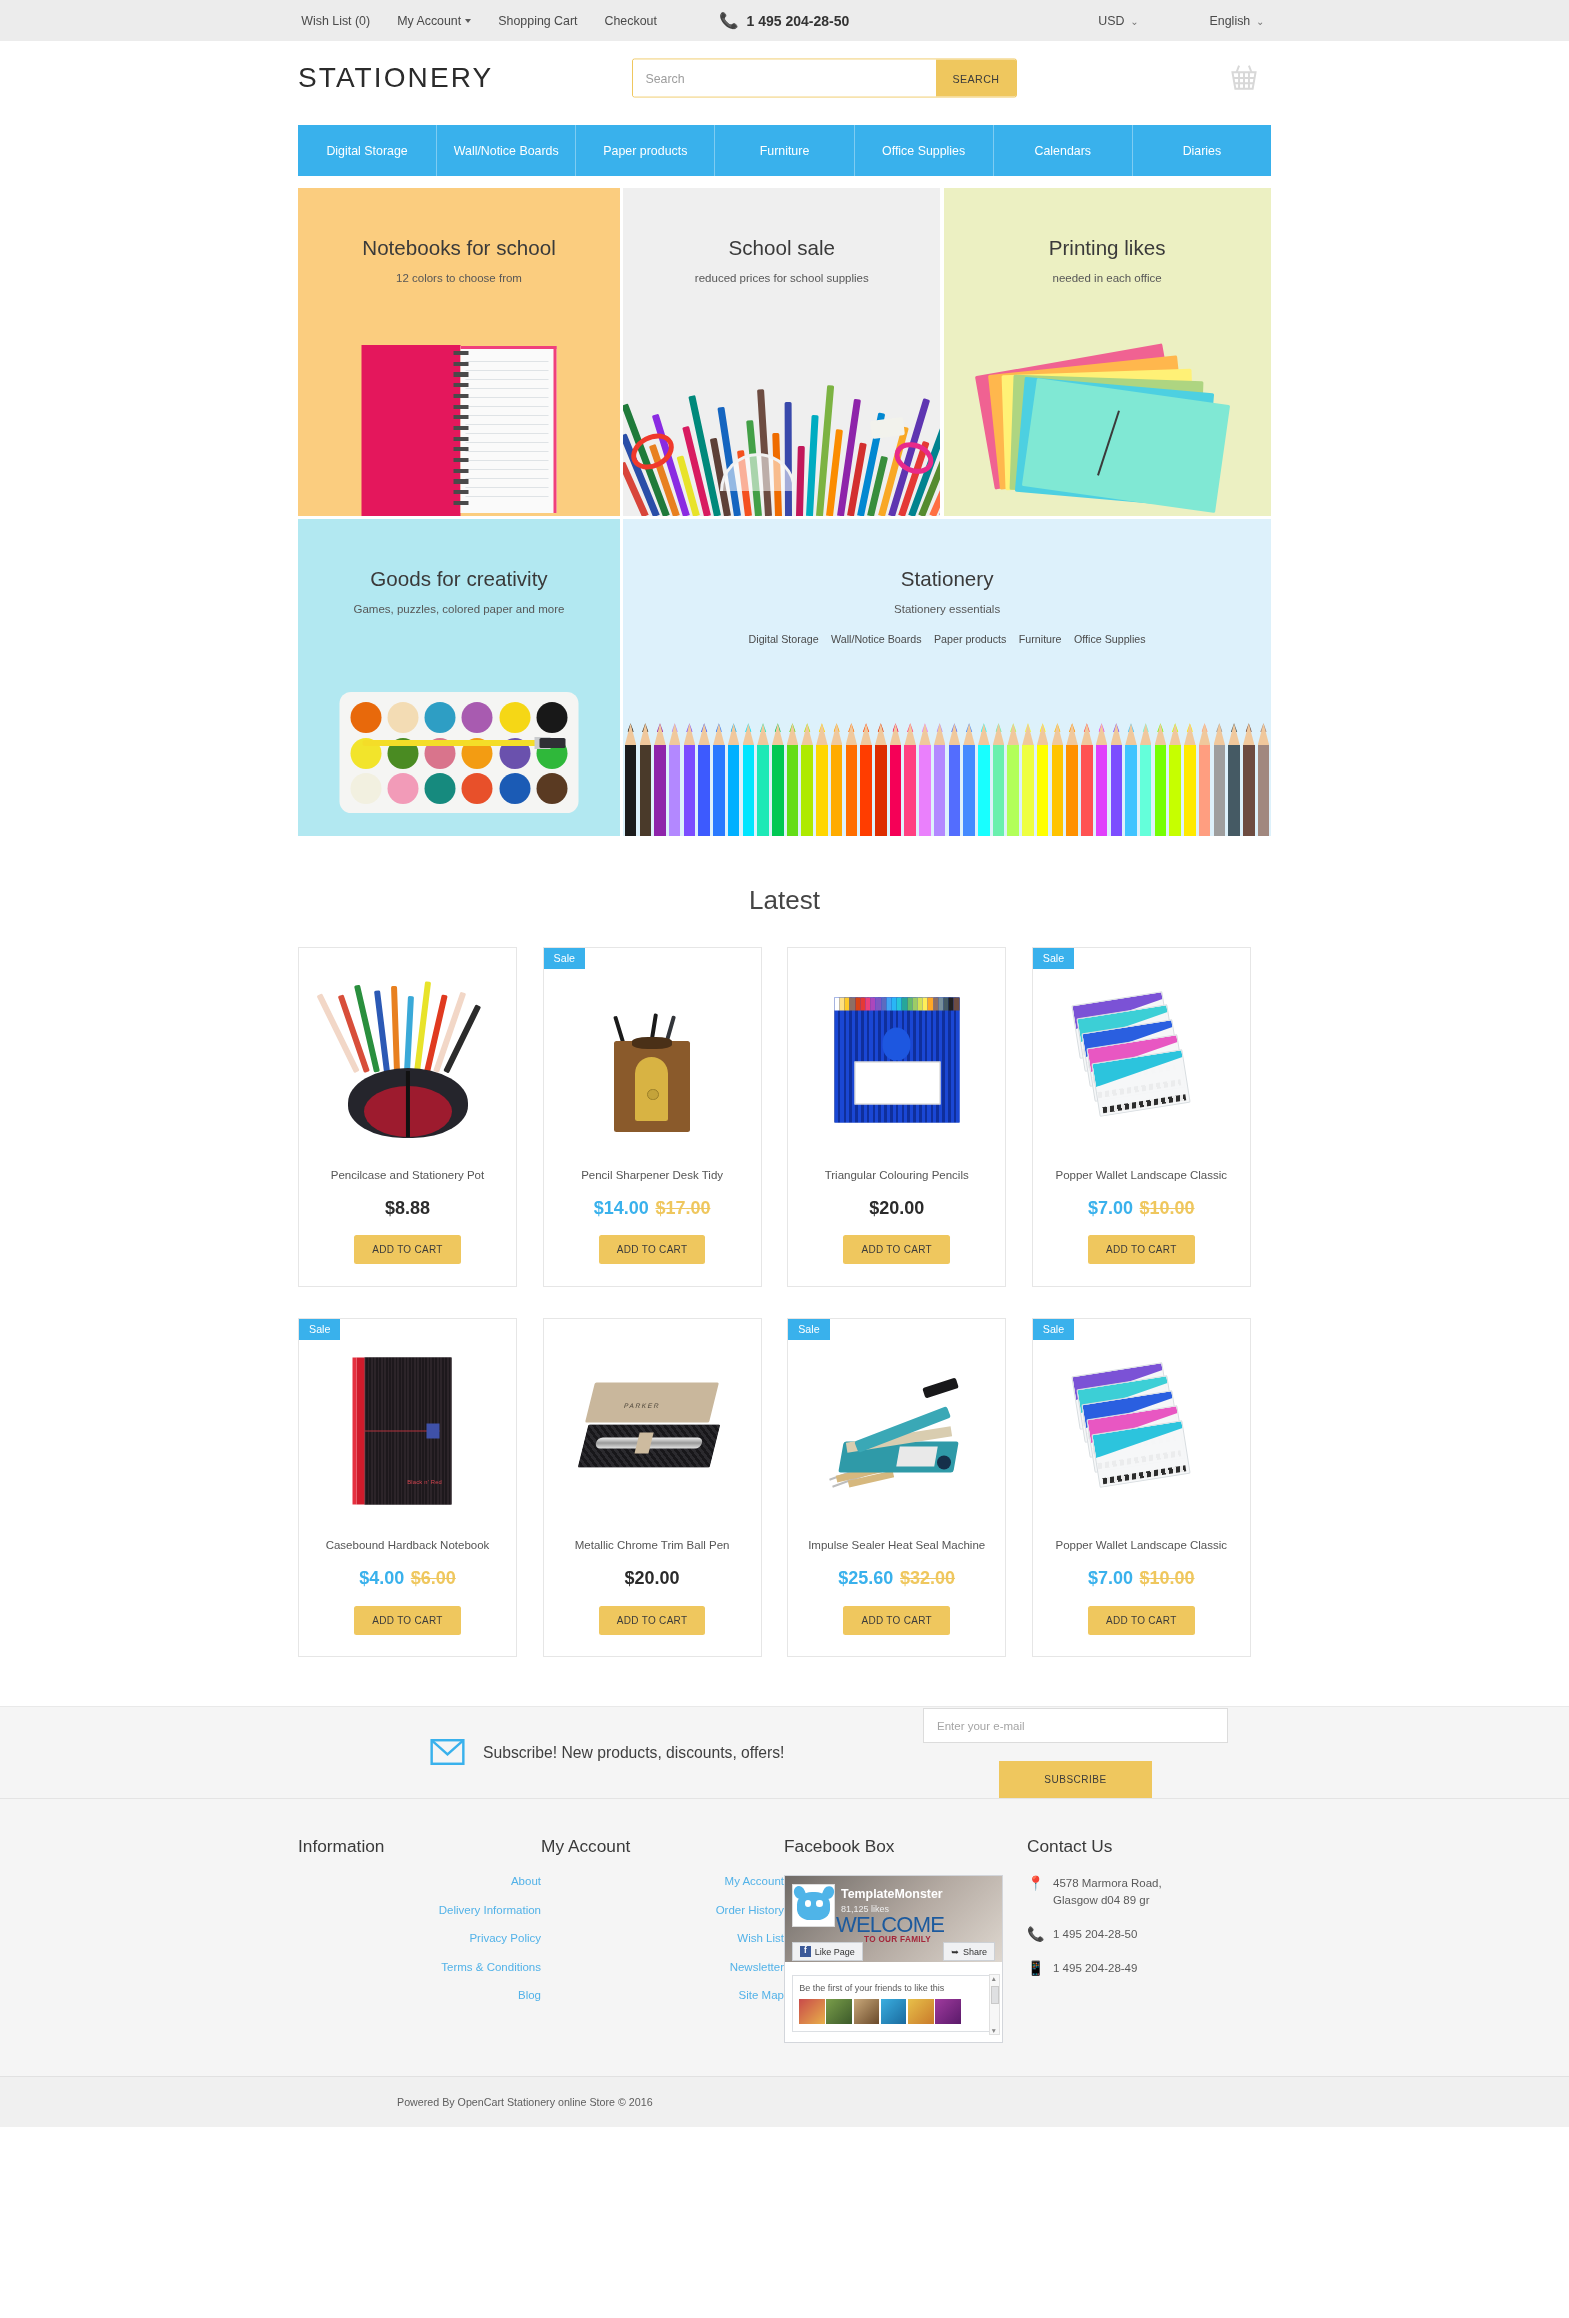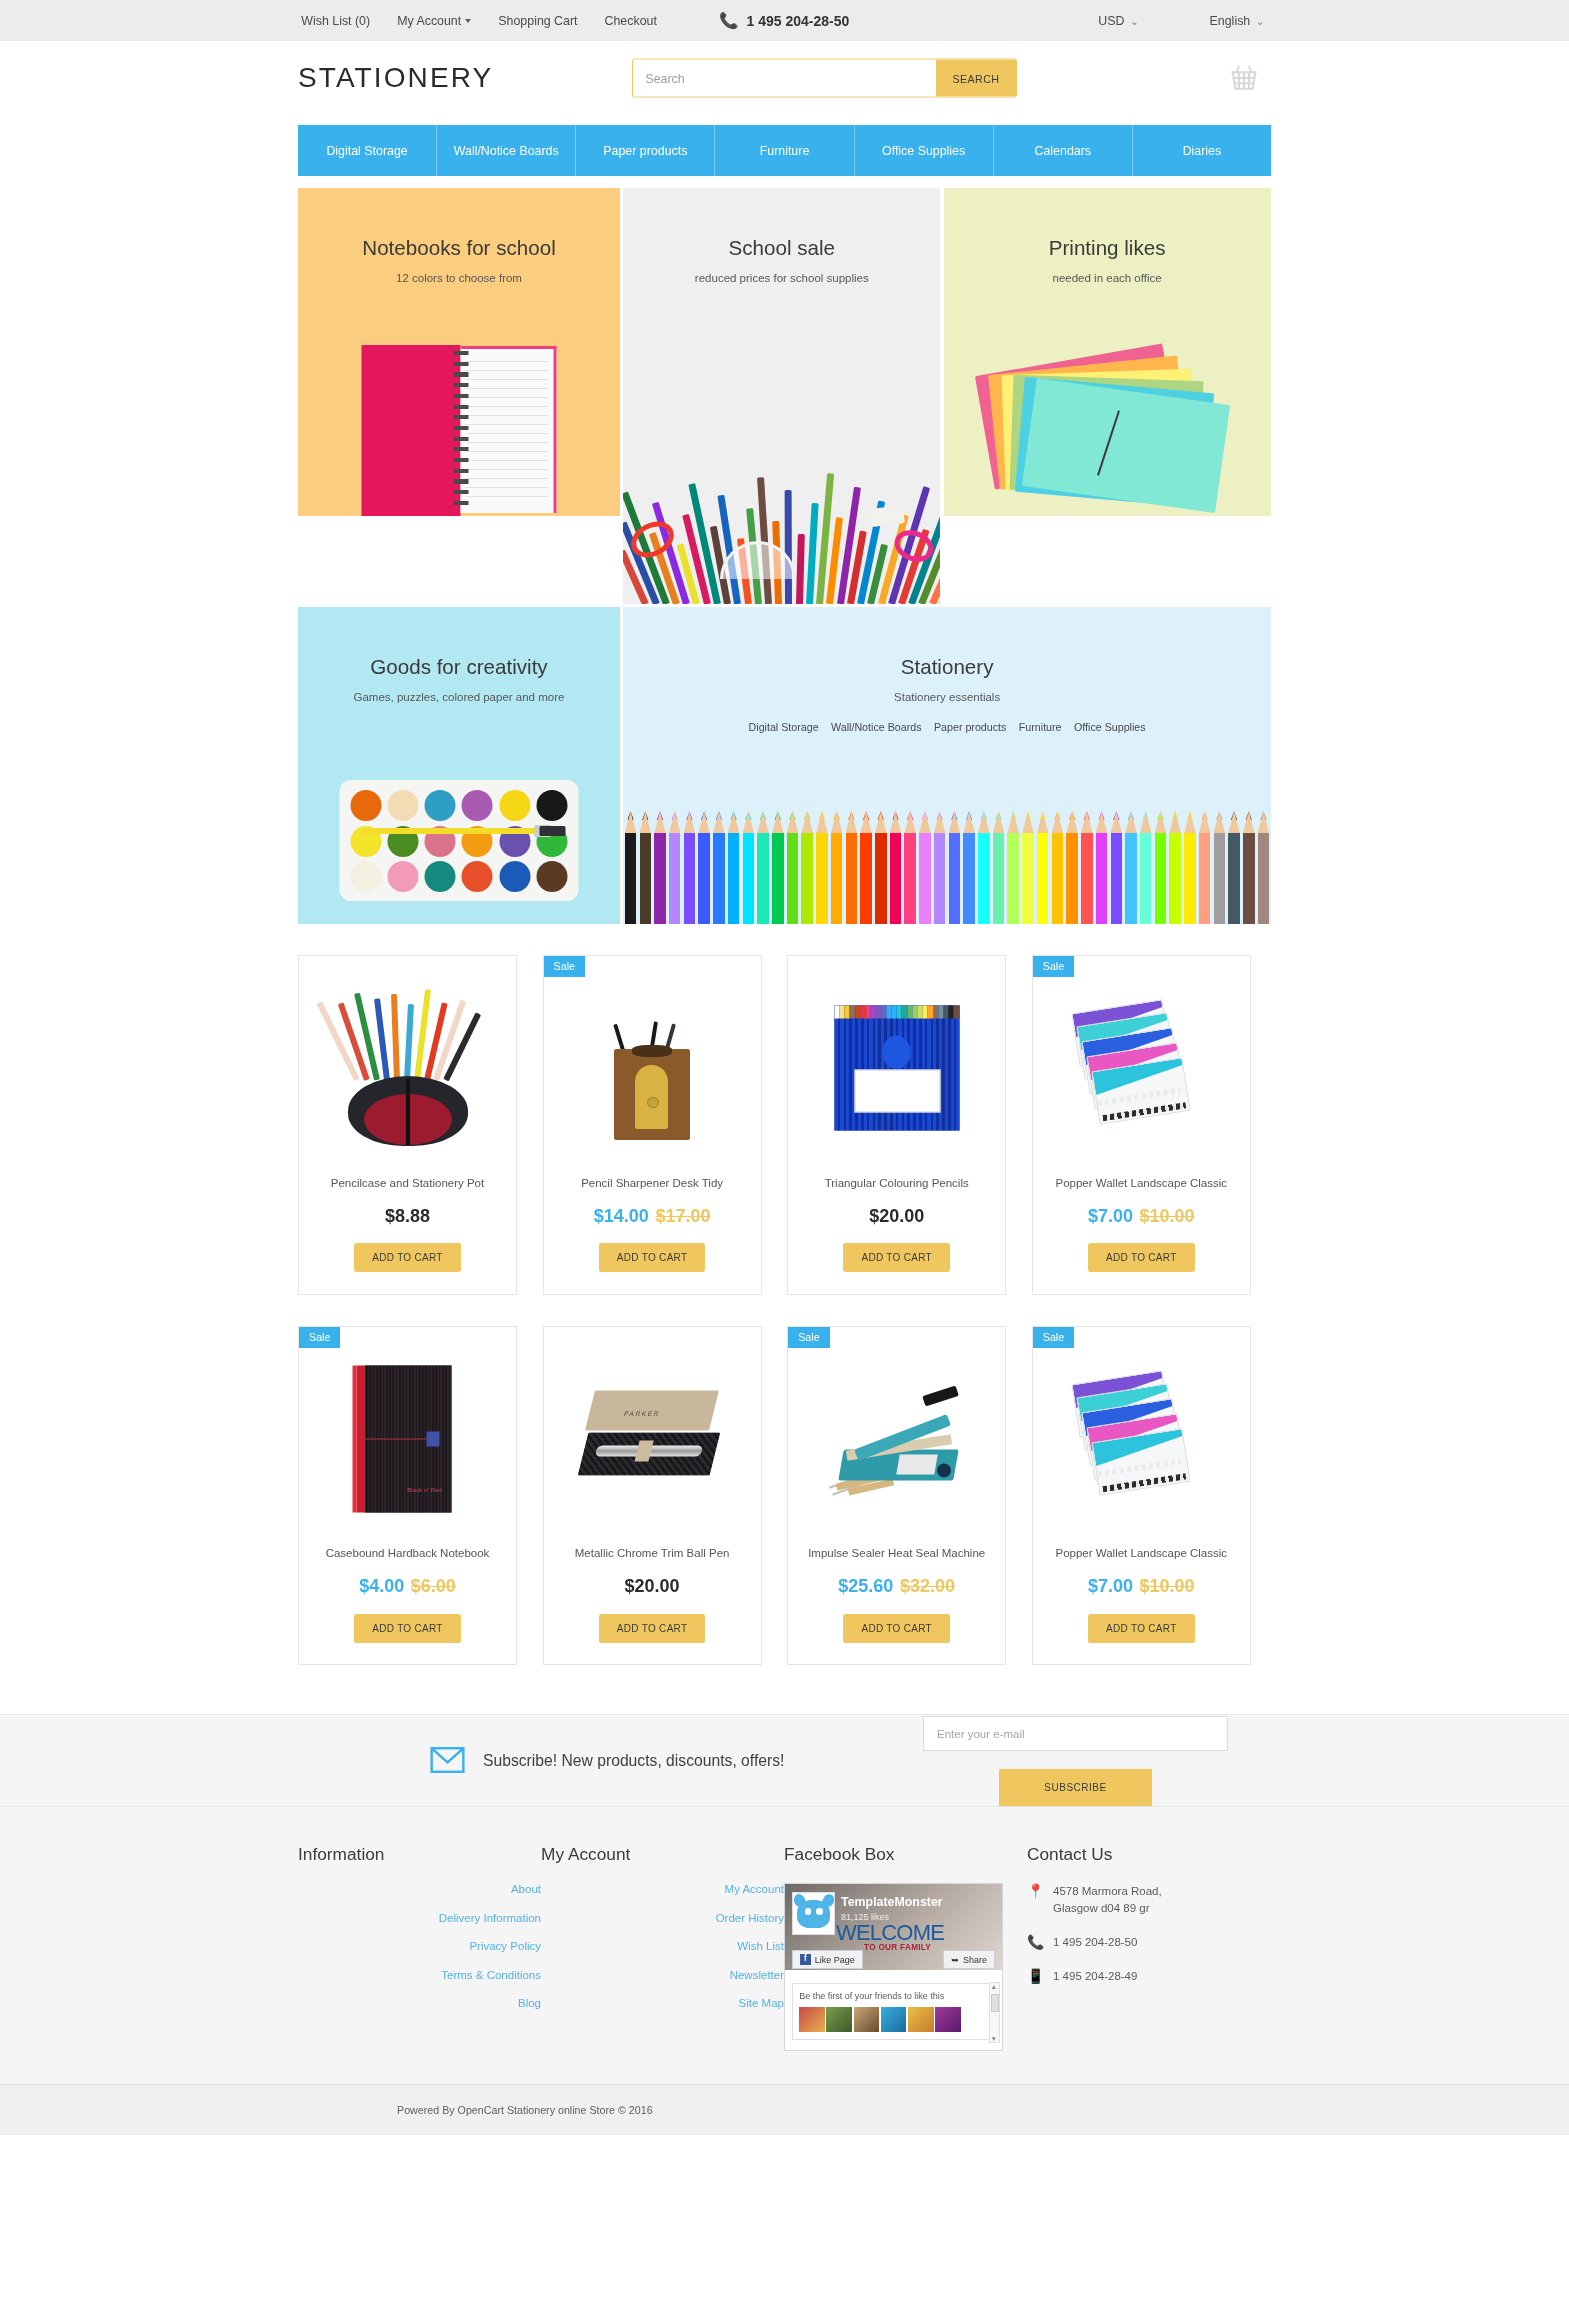--- a/index.html
+++ b/index.html
@@ -97,21 +97,21 @@
     text-align: center;
   }
   .banner-sub {
     font-size: 11.5px; color: #575757; margin-top: 12.4px; text-align: center;
   }
   .banner-links {
     margin-top: 18px; display: flex; gap: 12.4px; font-size: 10.7px; color: #4a4a4a;
     flex-wrap: wrap; justify-content: center;
   }
   .b1 { width: 322px; height: 328px; background: #fbcd7f; }
-  .b2 { width: 317px; height: 416px; background: #efefef; }
+  .b2 { width: 317px; height: 328px; background: #efefef; }
   .b3 { width: 327px; height: 328px; background: #ecf0c2; }
   .b4 { width: 322px; height: 317px; background: #b2e8f1; }
   .b5 { width: 648px; height: 317px; background: #ddf1fb; }
 
   .notebook { position:absolute; left:50%; transform:translateX(-50%); bottom:0; width:195px; height:171px; }
   .nb-left { position:absolute; left:0; top:0; width:99px; height:171px; background:#e4175c; }
   .nb-right { position:absolute; left:99px; top:1.6px; width:96px; height:167px; background:#fafafa; border-top:3.3px solid #f0407c; border-right:3.3px solid #f0407c;}
   .nb-right::before{content:"";position:absolute;left:5px;right:5px;top:11.5px;height:140px;
     background:repeating-linear-gradient(to bottom,#dfe3e6 0 0.8px,transparent 0.8px 9px);}
   .nb-spiral { position:absolute; left:92px; top:6.6px; width:15px; height:158px;
@@ -669,20 +669,21 @@
             <div class="pencil">
               <i class="lead" style="background:#a1887f"></i>
               <i class="tip"></i>
               <i class="body" style="background:#a1887f"></i>
             </div>
           </div>
       </div>
     </div>
   </div>
 
+  <div class="section-title">Latest</div>
   <div class="products">
 
     <div class="product">
       <div class="p-image">
         <div class="art-box">
           <div class="pcase-pencils">
             <i class="pc" style="background:#f2d7c7;height:86px;left:8.2px;transform:rotate(-26deg)"></i>
             <i class="pc" style="background:#d84e3a;height:81px;left:18px;transform:rotate(-19deg)"></i>
             <i class="pc" style="background:#2a8f3e;height:89px;left:28px;transform:rotate(-13deg)"></i>
             <i class="pc" style="background:#2b59b5;height:82px;left:38px;transform:rotate(-7deg)"></i>

